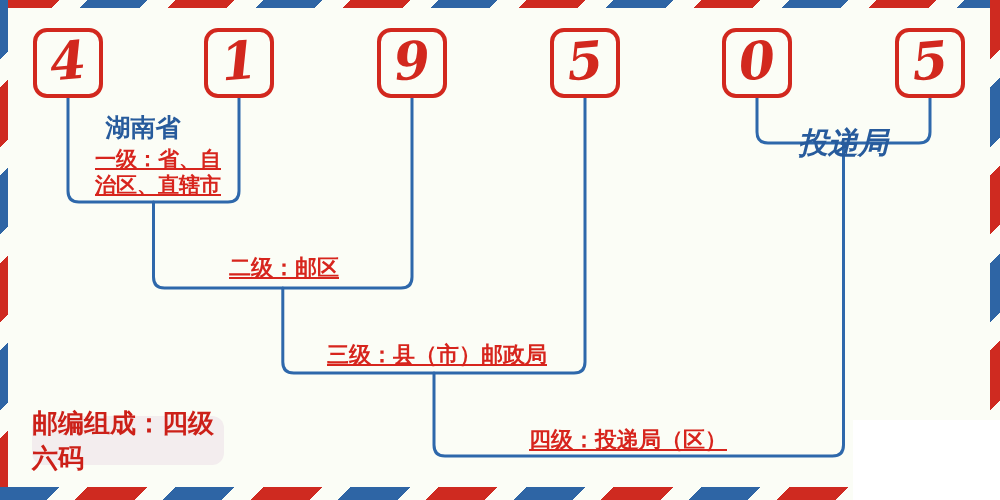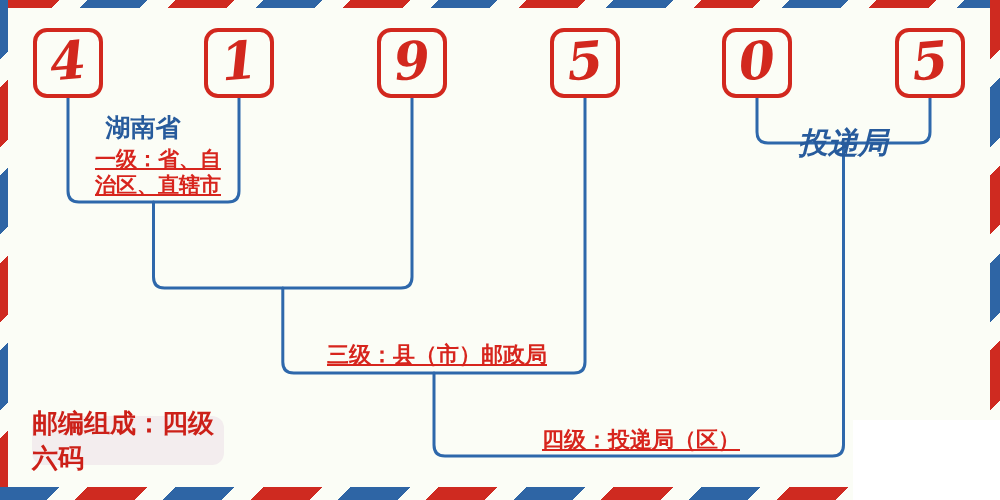--- a/index.html
+++ b/index.html
@@ -48,21 +48,21 @@
   
   .lbl { position:absolute; transform:translateX(-50%); white-space:nowrap; text-align:center; font-weight:bold; }
   .blue { color:#275b9c; font-family:"Liberation Serif","DejaVu Serif",serif; }
   .red  { color:#d7251d;text-decoration:underline; }
   .lbl-hunan   { left:143px; top:111px; font-size:25px; }
   .lbl-l1desc  { left:158px; top:146px; font-size:21px; line-height:26px; }
   .lbl-l2desc  { left:284px; top:253px; font-size:22px; }
   .lbl-chenxi  { left:434px; top:311px; font-size:25px; }
   .lbl-l3desc  { left:437px; top:340px; font-size:22px; }
   .lbl-l4off   { left:645px; top:391px; font-size:21px; }
-  .lbl-l4desc  { left:641px; top:425px; font-size:22px; }
+  .lbl-l4desc  { left:628px; top:425px; font-size:22px; }
   .lbl-deliver { left:843px; top:123px; font-size:30px;font-style:italic; }
 
   
   .badge {
     position:absolute; left:32px; top:416px; width:192px; height:49px;
     background:#f3edee; border-radius:12px;
     display:flex; align-items:center; justify-content:center;
   }
   .badge-text {
     color:#cc2018; font-size:26px; font-weight:bold;
@@ -106,20 +106,21 @@
   <div class="digit-box" style="left:895px">
     <span class="digit">5</span>
   </div>
 
   <div class="lbl blue lbl-hunan">湖南省</div>
   <div class="lbl red lbl-l1desc">
     <div>一级：省、自</div>
     <div>治区、直辖市</div>
   </div>
 
+  <div class="lbl red lbl-l2desc">二级：邮区</div>
 
   <div class="lbl red lbl-l3desc">三级：县（市）邮政局</div>
 
   <div class="lbl red lbl-l4desc">四级：投递局（区）</div>
 
   <div class="lbl blue lbl-deliver">投递局</div>
 
   <div class="badge">
     <span class="badge-text">邮编组成：四级六码</span>
   </div>

